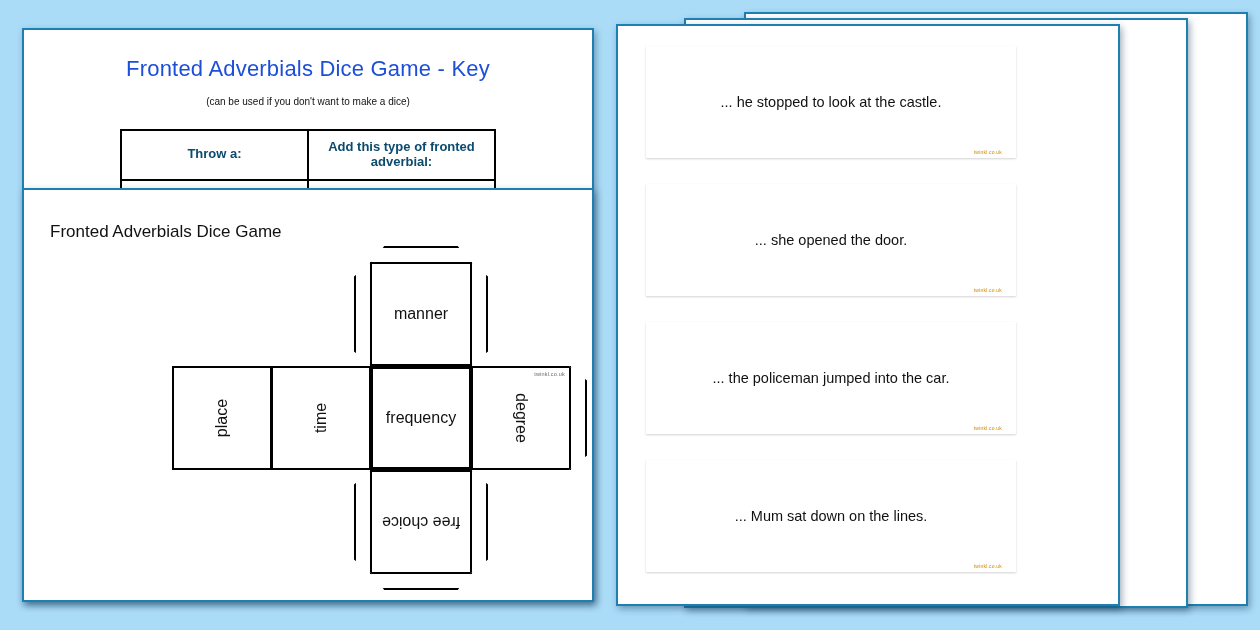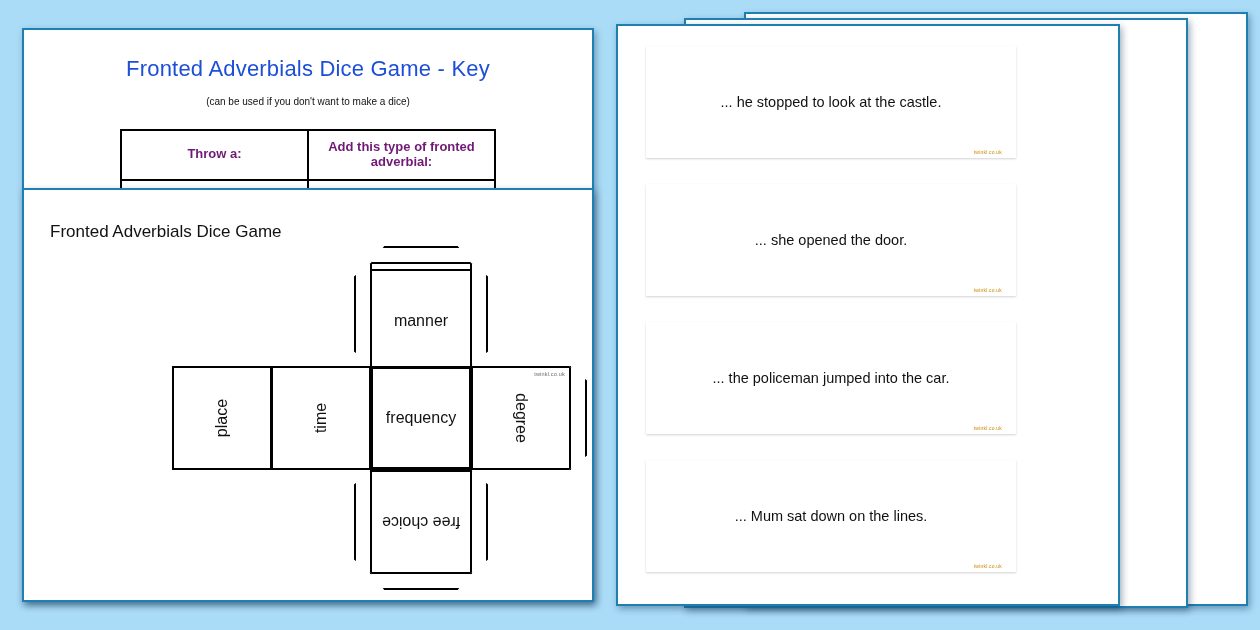--- a/index.html
+++ b/index.html
@@ -47,21 +47,21 @@
     margin: 22px auto 0 auto;
     width: 376px;
     border-collapse: collapse;
     table-layout: fixed;
   }
   .key-table th, .key-table td {
     border: 2px solid #000;
     text-align: center;
     font-size: 13px;
     font-weight: bold;
-    color: #701a75;
+    color: #0c4a6e;
     padding: 9px 6px;
     line-height: 1.15;
   }
   .key-table td { font-weight: bold; padding: 11px 6px; }
 
   
   #net-sheet {
     left: 22px; top: 188px;
     width: 572px; height: 414px;
     z-index: 3;
@@ -272,21 +272,21 @@
   </div>
 
   <div class="sheet" id="net-sheet">
     <div class="net-title">Fronted Adverbials Dice Game</div>
 
     <div class="net-wrap">
 
       <div class="tab tab-top" style="left:198px; top:-2px;  width:102px; height:18px;"></div>
       <div class="tab tab-left" style="left:182px; top:14px;  width:18px;  height:104px;"></div>
       <div class="tab tab-right" style="left:298px; top:14px;  width:18px;  height:104px;"></div>
-      <div class="face" style="left:198px; top:14px; width:102px; height:104px;margin-top:7px;">
+      <div class="face" style="left:198px; top:14px; width:102px; height:104px;">
         <span>manner</span>
       </div>
 
       <div class="face rot-270" style="left:0px;   top:118px; width:100px; height:104px;">
         <span>place</span>
       </div>
       <div class="face rot-270" style="left:99px;  top:118px; width:100px; height:104px;">
         <span>time</span>
       </div>
       <div class="face" style="left:198px; top:118px; width:102px; height:104px; border-width:3px;">

